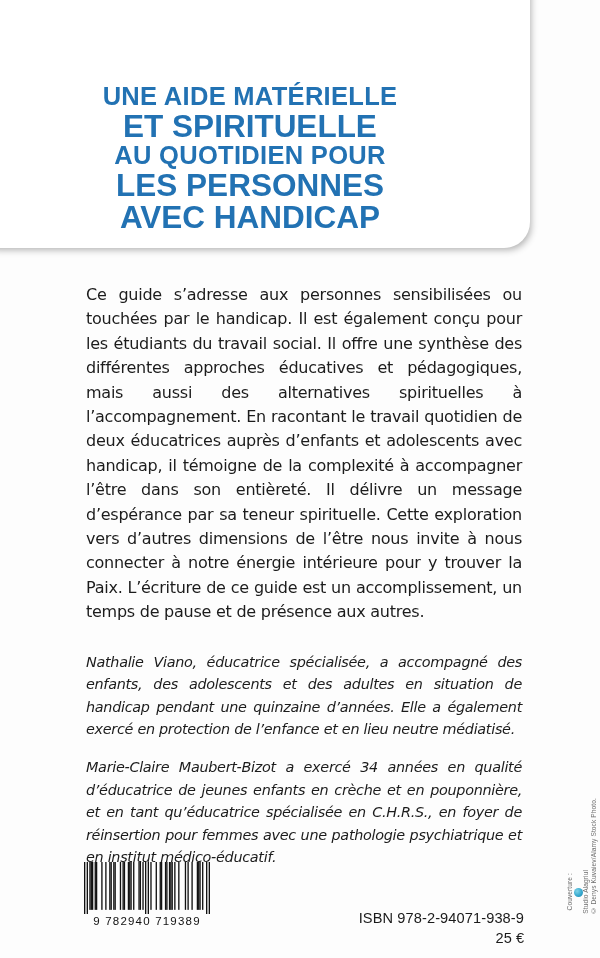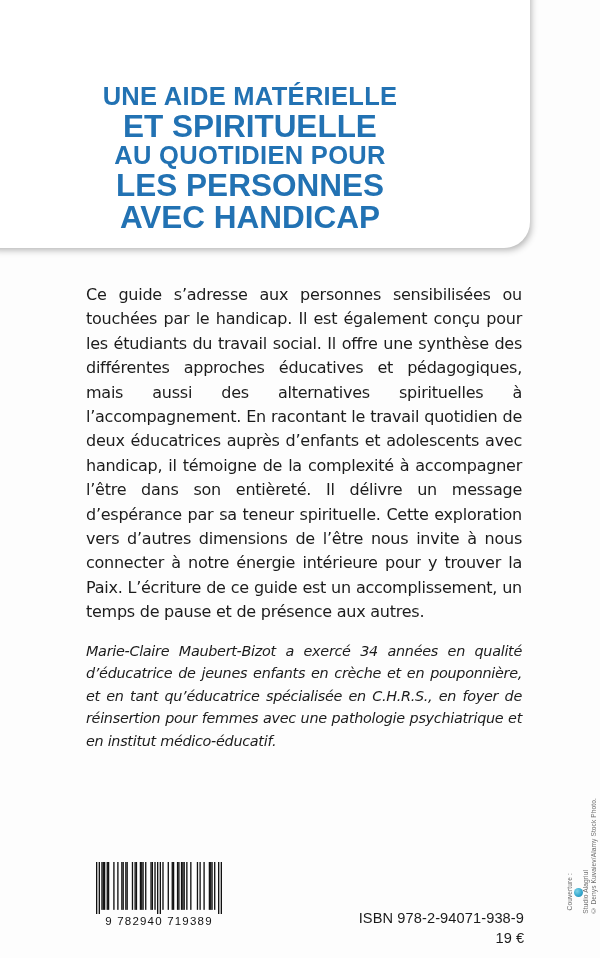--- a/index.html
+++ b/index.html
@@ -75,21 +75,21 @@
     text-align: justify;
     font-style: italic;
     font-family: "DejaVu Sans", sans-serif;
     letter-spacing: -0.3px;
   }
   p.bio.second { margin-top: 15px; }
 
   
   #barcode-area {
     position: absolute;
-    left: 96px;
+    left: 84px;
     top: 862px;
     width: 126px;
     z-index: 1;
   }
   #barcode-bars {
     height: 52px;
     width: 126px;
     background-repeat: repeat-x;
   }
   #barcode-digits {
@@ -167,20 +167,21 @@
     <span class="t-line t-sm">UNE AIDE MATÉRIELLE</span>
     <span class="t-line t-lg">ET SPIRITUELLE</span>
     <span class="t-line t-sm">AU QUOTIDIEN POUR</span>
     <span class="t-line t-lg">LES PERSONNES</span>
     <span class="t-line t-lg">AVEC HANDICAP</span>
   </div>
 </div>
 
 <div id="content">
   <p class="body">Ce guide s’adresse aux personnes sensibilisées ou touchées par le handicap. Il est également conçu pour les étudiants du travail social. Il offre une synthèse des différentes approches éducatives et pédagogiques, mais aussi des alternatives spirituelles à l’accompagnement. En racontant le travail quotidien de deux éducatrices auprès d’enfants et adolescents avec handicap, il témoigne de la complexité à accompagner l’être dans son entièreté. Il délivre un message d’espérance par sa teneur spirituelle. Cette exploration vers d’autres dimensions de l’être nous invite à nous connecter à notre énergie intérieure pour y trouver la Paix. L’écriture de ce guide est un accomplissement, un temps de pause et de présence aux autres.</p>
+  <p class="bio">Nathalie Viano, éducatrice spécialisée, a accompagné des enfants, des adolescents et des adultes en situation de handicap pendant une quinzaine d’années. Elle a également exercé en protection de l’enfance et en lieu neutre médiatisé.</p>
   <p class="bio second">Marie-Claire Maubert-Bizot a exercé 34 années en qualité d’éducatrice de jeunes enfants en crèche et en pouponnière, et en tant qu’éducatrice spécialisée en C.H.R.S., en foyer de réinsertion pour femmes avec une pathologie psychiatrique et en institut médico-éducatif.</p>
 </div>
 
 <div id="barcode-area">
   <div id="barcode-bars"><svg width="126" height="52" viewBox="0 0 95 100" preserveAspectRatio="none">
         <rect x="0" y="0" width="1" height="100" fill="#111111"></rect>
         <rect x="2" y="0" width="1" height="100" fill="#111111"></rect>
         <rect x="4" y="0" width="1" height="92" fill="#111111"></rect>
         <rect x="5" y="0" width="1" height="92" fill="#111111"></rect>
         <rect x="6" y="0" width="1" height="92" fill="#111111"></rect>
@@ -223,21 +224,21 @@
         <rect x="87" y="0" width="1" height="92" fill="#111111"></rect>
         <rect x="89" y="0" width="1" height="92" fill="#111111"></rect>
         <rect x="92" y="0" width="1" height="100" fill="#111111"></rect>
         <rect x="94" y="0" width="1" height="100" fill="#111111"></rect>
       </svg></div>
   <div id="barcode-digits">9 782940 719389</div>
 </div>
 
 <div id="isbn-block">
   <div id="isbn-text">ISBN 978-2-94071-938-9</div>
-  <div id="price-text">19 €</div>
+  <div id="price-text">25 €</div>
 </div>
 
 <div id="credit-strip">
   <div class="credit-col">
     <span class="vert-text">Couverture :</span>
     <span id="studio-logo"></span>
     <span class="vert-text">Studio Alagriul</span>
   </div>
   <span class="vert-text">© Denys Kuvaiev/Alamy Stock Photo.</span>
 </div>

